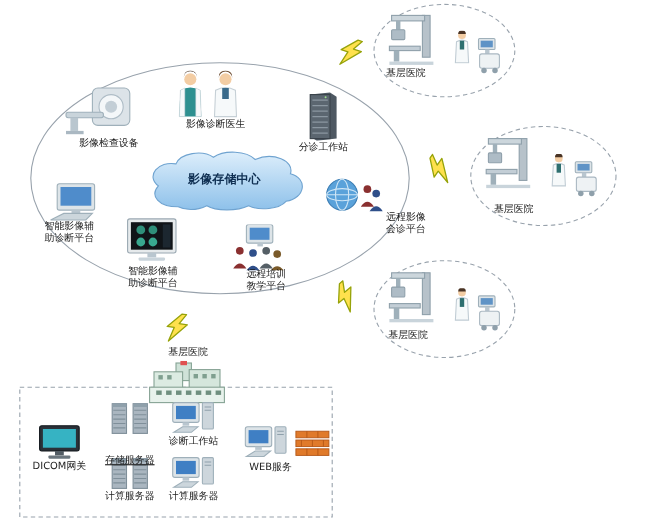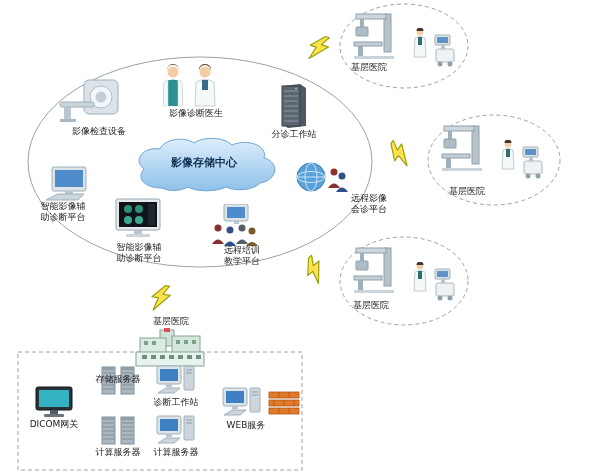--- a/index.html
+++ b/index.html
@@ -328,19 +328,19 @@
   <div class="lbl" style="left:114px;top:242px;width:50px;">智能影像辅助诊断平台</div>
   <div class="lbl" style="left:222px;top:245px;width:40px;">远程培训教学平台</div>
   <div class="lbl" style="left:303px;top:193px;width:40px;margin-left:46px;">远程影像会诊平台</div>
 
   <div class="lbl" style="left:348px;top:62px;width:42px;">基层医院</div>
   <div class="lbl" style="left:446px;top:186px;width:42px;">基层医院</div>
   <div class="lbl" style="left:350px;top:300px;width:42px;">基层医院</div>
   <div class="lbl" style="left:150px;top:316px;width:42px;">基层医院</div>
 
   <div class="lbl" style="left:24px;top:419px;width:60px;">DICOM网关</div>
-  <div class="lbl" style="left:94px;top:374px;width:48px;">存储服务器</div>
+  <div class="lbl" style="left:94px;top:414px;width:48px;text-decoration:underline;">存储服务器</div>
   <div class="lbl" style="left:94px;top:447px;width:48px;">计算服务器</div>
   <div class="lbl" style="left:152px;top:397px;width:48px;">诊断工作站</div>
   <div class="lbl" style="left:152px;top:447px;width:48px;">计算服务器</div>
   <div class="lbl" style="left:224px;top:420px;width:44px;">WEB服务</div>
 
 </div>
 
 </body></html>

